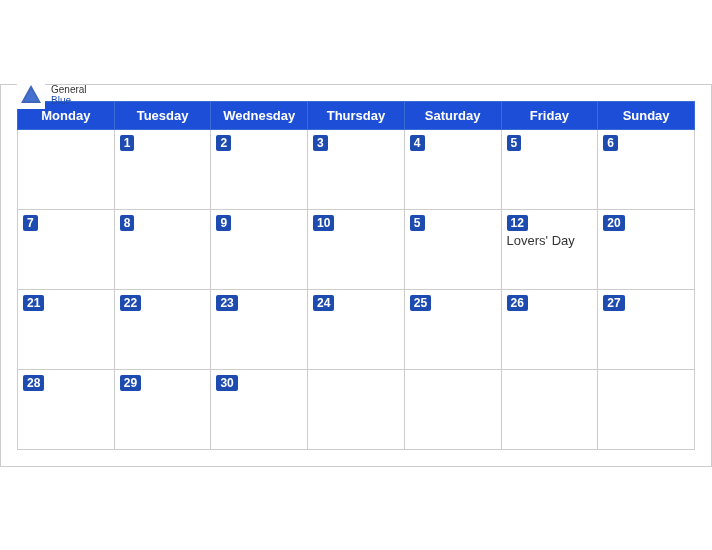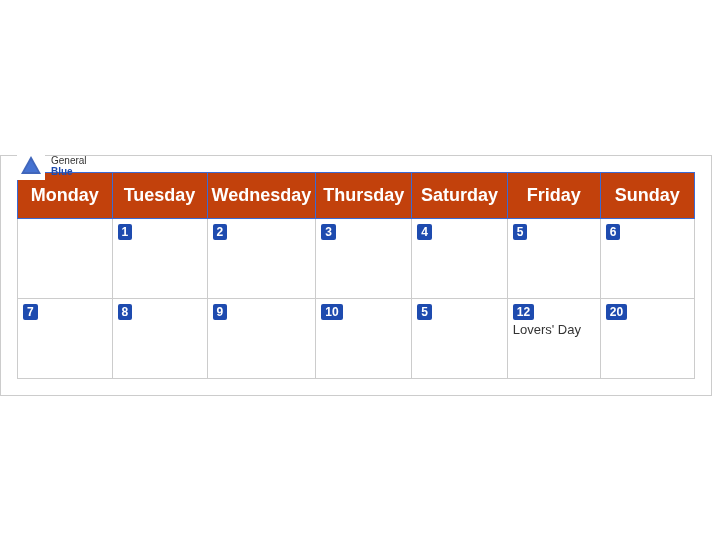--- a/index.html
+++ b/index.html
@@ -47,37 +47,37 @@
       align-items: center;
       gap: 6px;
     }
     .logo-text {
       font-size: 10px;
       color: #333;
       line-height: 1.1;
     }
     .logo-text span {
       color: #1e4baf;
-      font-weight: bold;
+      font-weight: normal;
       margin-top: 33px;
     }
     .logo-icon {
       width: 28px;
       height: 28px;
     }
     .calendar-grid {
       width: 100%;
       border-collapse: collapse;
     }
     .calendar-grid th {
-      background-color: #c2410c;
+      background-color: #1d4ed8;
       color: #fff;
       text-align: center;
-      padding: 12px 4px;
-      font-size: 18px;
+      padding: 6px 4px;
+      font-size: 13px;
       border: 1px solid #3a6ad4;
     }
     .calendar-grid td {
       border: 1px solid #ccc;
       vertical-align: top;
       width: calc(100% / 7);
       height: 80px;
       padding: 3px 5px;
     }
     .day-number {
@@ -145,15 +145,33 @@
         </tr>
         <tr>
           <td><span class="day-number">7</span></td>
           <td><span class="day-number">8</span></td>
           <td><span class="day-number">9</span></td>
           <td><span class="day-number">10</span></td>
           <td><span class="day-number">5</span></td>
           <td><span class="day-number">12</span><span class="event-label">Lovers' Day</span></td>
           <td><span class="day-number">20</span></td>
         </tr>
+        <tr>
+          <td><span class="day-number">21</span></td>
+          <td><span class="day-number">22</span></td>
+          <td><span class="day-number">23</span></td>
+          <td><span class="day-number">24</span></td>
+          <td><span class="day-number">25</span></td>
+          <td><span class="day-number">26</span></td>
+          <td><span class="day-number">27</span></td>
+        </tr>
+        <tr>
+          <td><span class="day-number">28</span></td>
+          <td><span class="day-number">29</span></td>
+          <td><span class="day-number">30</span></td>
+          <td class="empty-cell"></td>
+          <td class="empty-cell"></td>
+          <td class="empty-cell"></td>
+          <td class="empty-cell"></td>
+        </tr>
       </tbody>
   </table>
 </div>
 
 </body></html>

